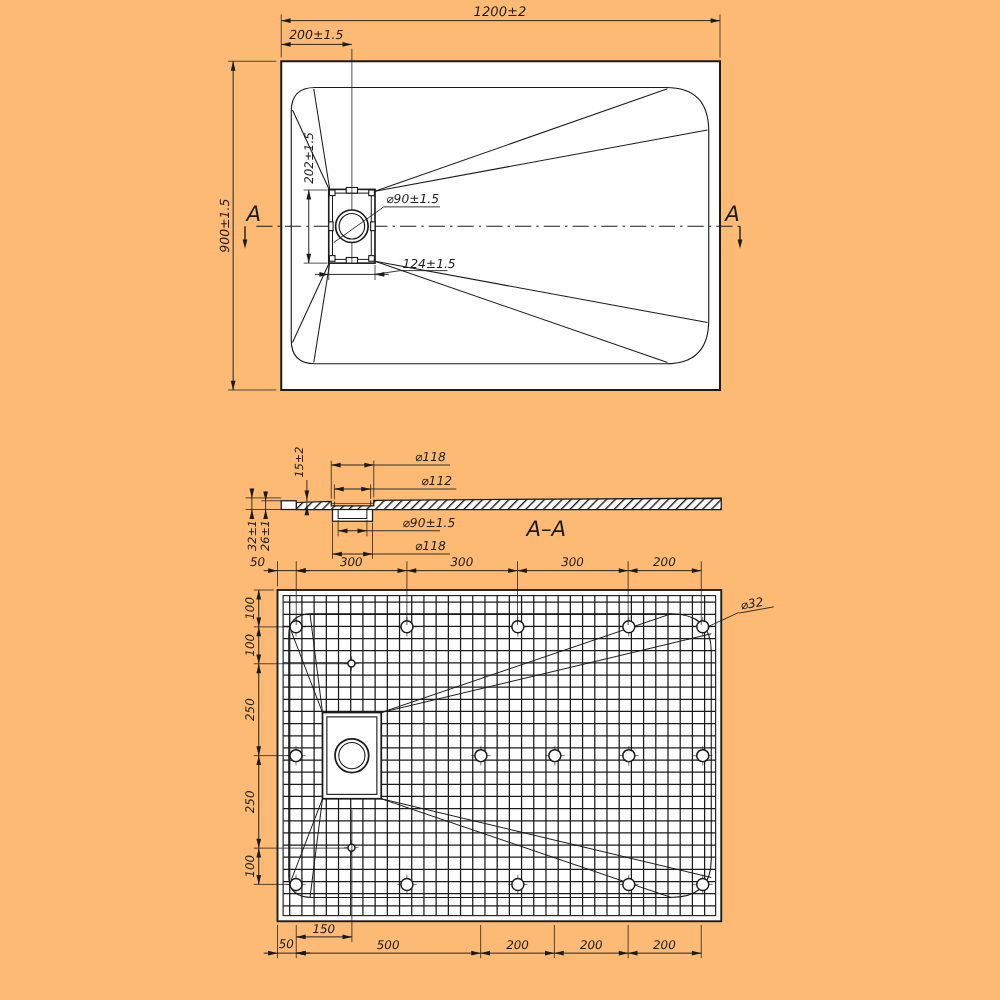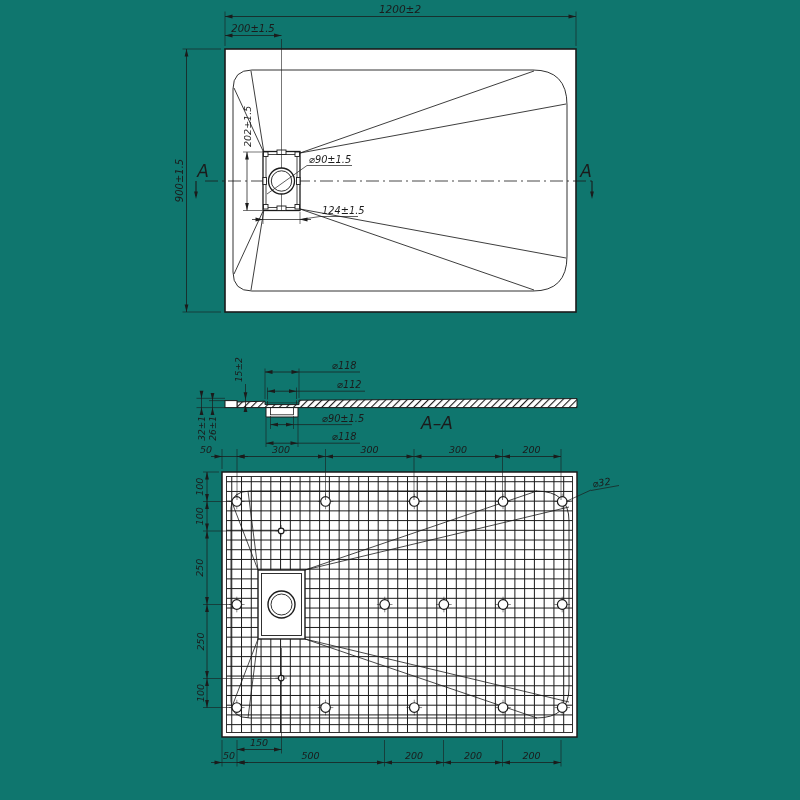--- a/index.html
+++ b/index.html
@@ -1,16 +1,16 @@
 <!DOCTYPE html>
 <html><head>
 <meta charset="utf-8">
 <style>
   html,body{margin:0;padding:0;background:#ffffff;}
-  #canvas{position:relative;width:800px;height:800px;background:#0f766e;overflow:hidden;}
+  #canvas{position:relative;width:800px;height:800px;background:#fdba74;overflow:hidden;}
   svg{position:absolute;left:0;top:0;}
   text{font-family:"DejaVu Sans","Liberation Sans",sans-serif;font-style:italic;fill:#1b1b1b;}
 </style>
 </head>
 <body>
 
 <div id="canvas">
   <svg id="dwg" width="800" height="800" viewBox="0 0 800 800">
     <defs>
       <pattern id="hatch" width="5" height="5" patternUnits="userSpaceOnUse" patternTransform="rotate(45)">

